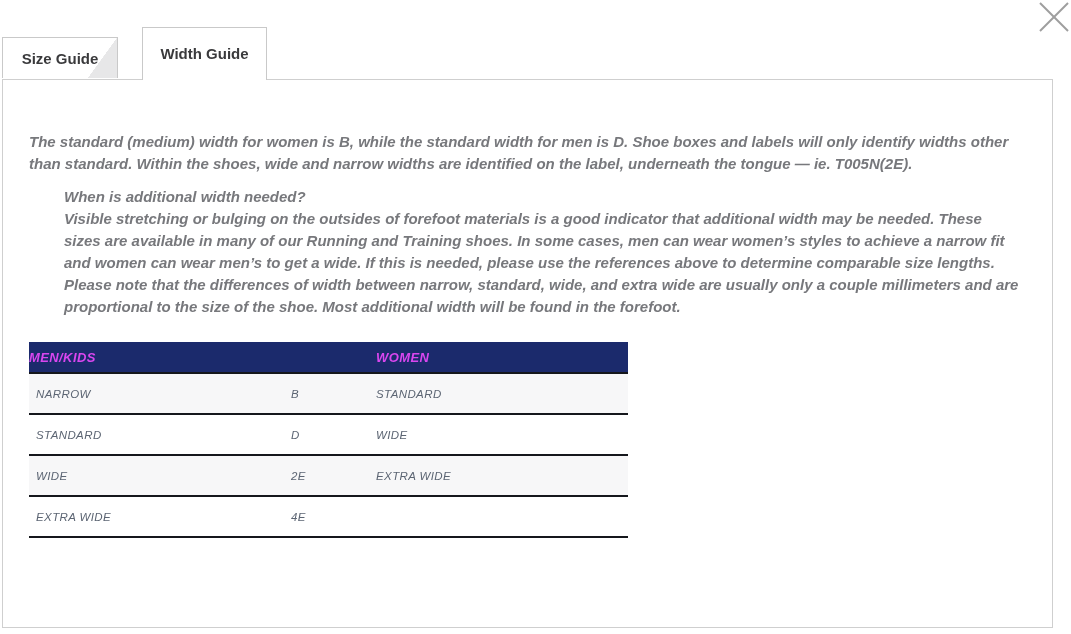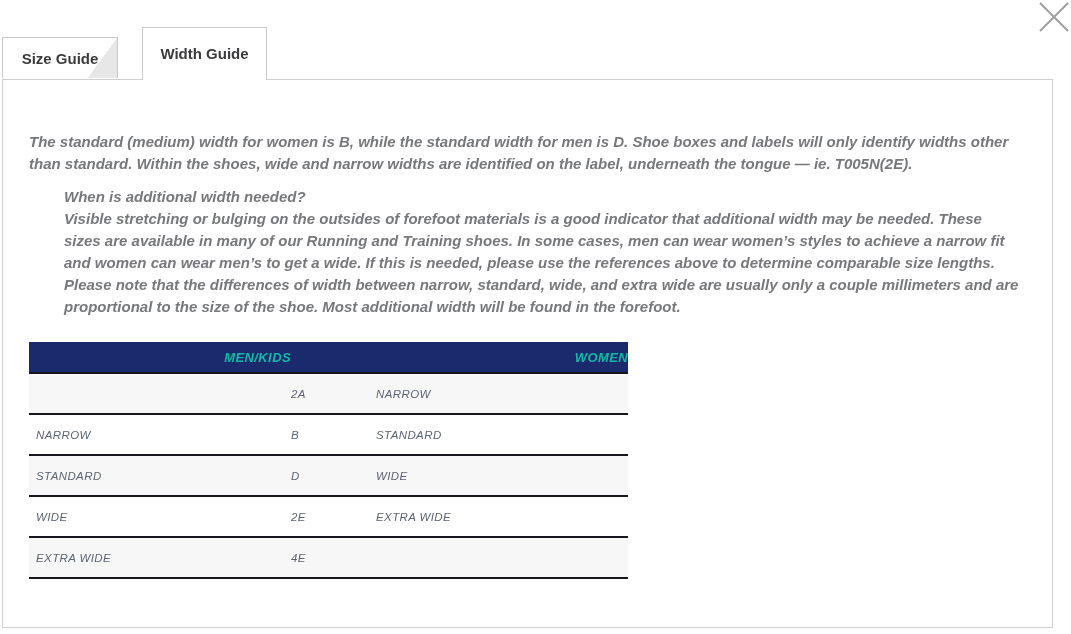--- a/index.html
+++ b/index.html
@@ -81,26 +81,26 @@
     margin-top: 24px;
     width: 599px;
     border-collapse: collapse;
     table-layout: fixed;
   }
   table.width-table col.c1 { width: 262px; }
   table.width-table col.c2 { width: 85px;  }
   table.width-table col.c3 { width: 252px; }
   table.width-table thead th {
     background: #1b2a6c;
-    color: #14b8a6;
+    color: #d946ef;
     font-size: 13px;
     font-weight: 700;
     letter-spacing: 0.4px;
     height: 31px;
-    text-align: right;
+    text-align: left;
     border-bottom: 2px solid #15171c;
   }
   table.width-table tbody td {
     height: 41px;
     font-size: 11.5px;
     color: #5c6573;
     letter-spacing: 0.4px;
     border-bottom: 2px solid #15171c;
     vertical-align: middle;
     text-align: left;
@@ -147,25 +147,20 @@
         </colgroup>
       <thead>
         <tr>
           <th>MEN/KIDS</th>
           <th></th>
           <th>WOMEN</th>
         </tr>
       </thead>
       <tbody>
           <tr>
-            <td></td>
-            <td>2A</td>
-            <td>NARROW</td>
-          </tr>
-          <tr>
             <td>NARROW</td>
             <td>B</td>
             <td>STANDARD</td>
           </tr>
           <tr>
             <td>STANDARD</td>
             <td>D</td>
             <td>WIDE</td>
           </tr>
           <tr>

